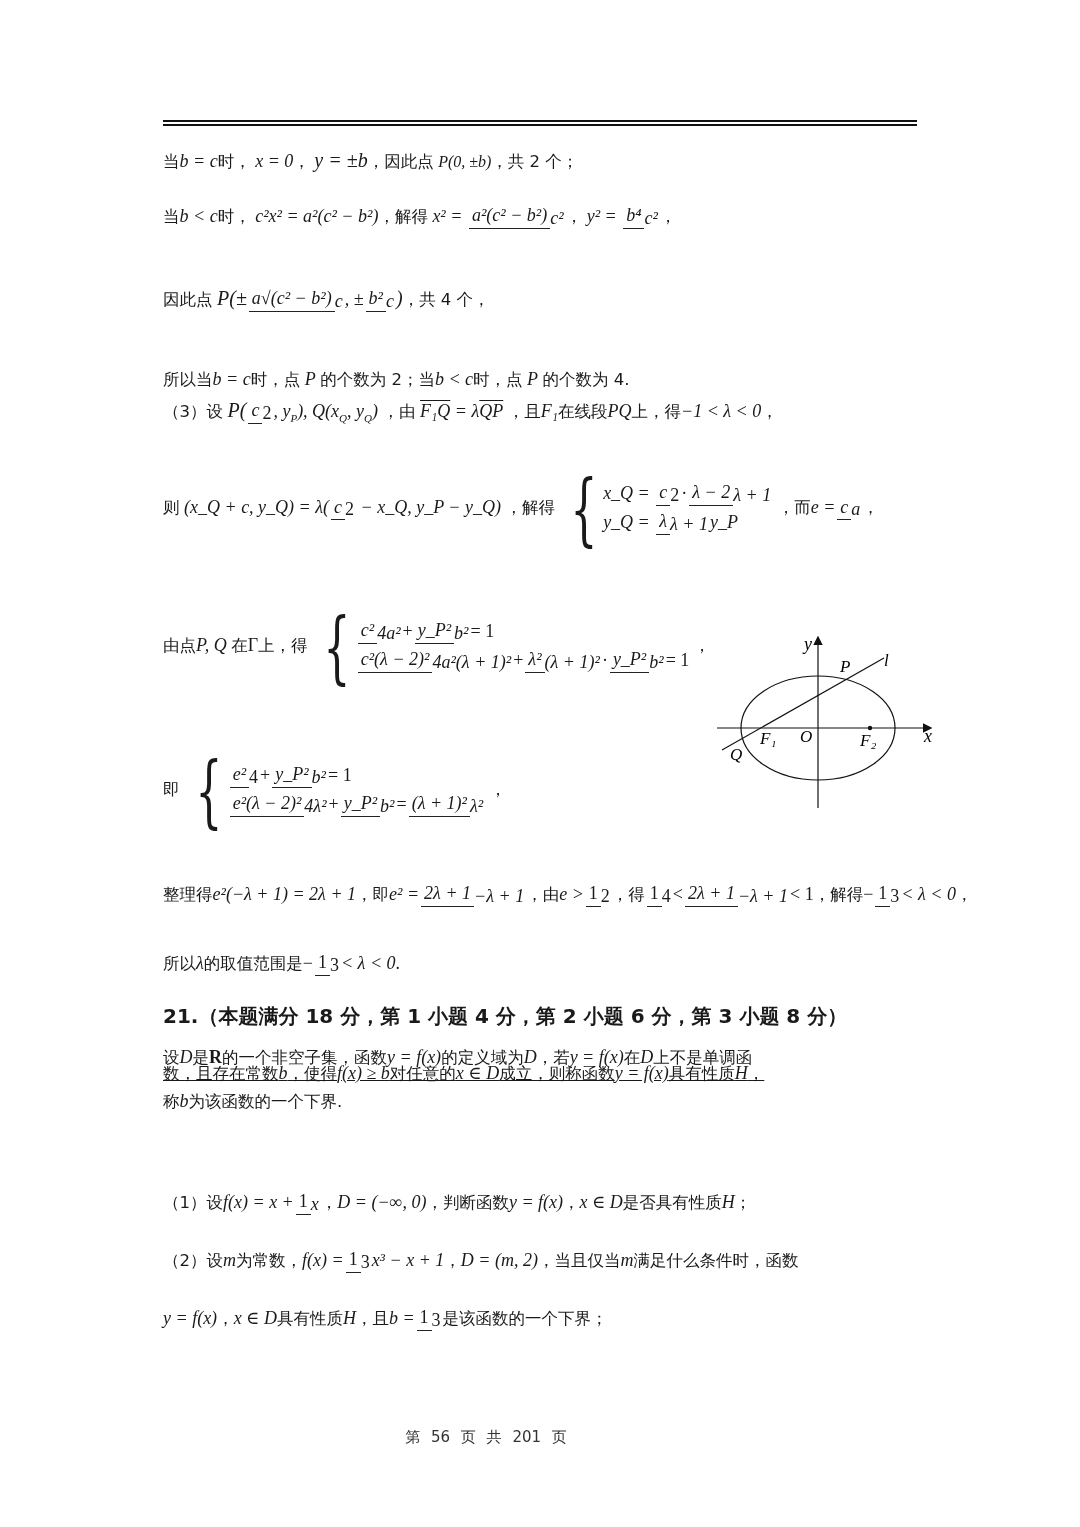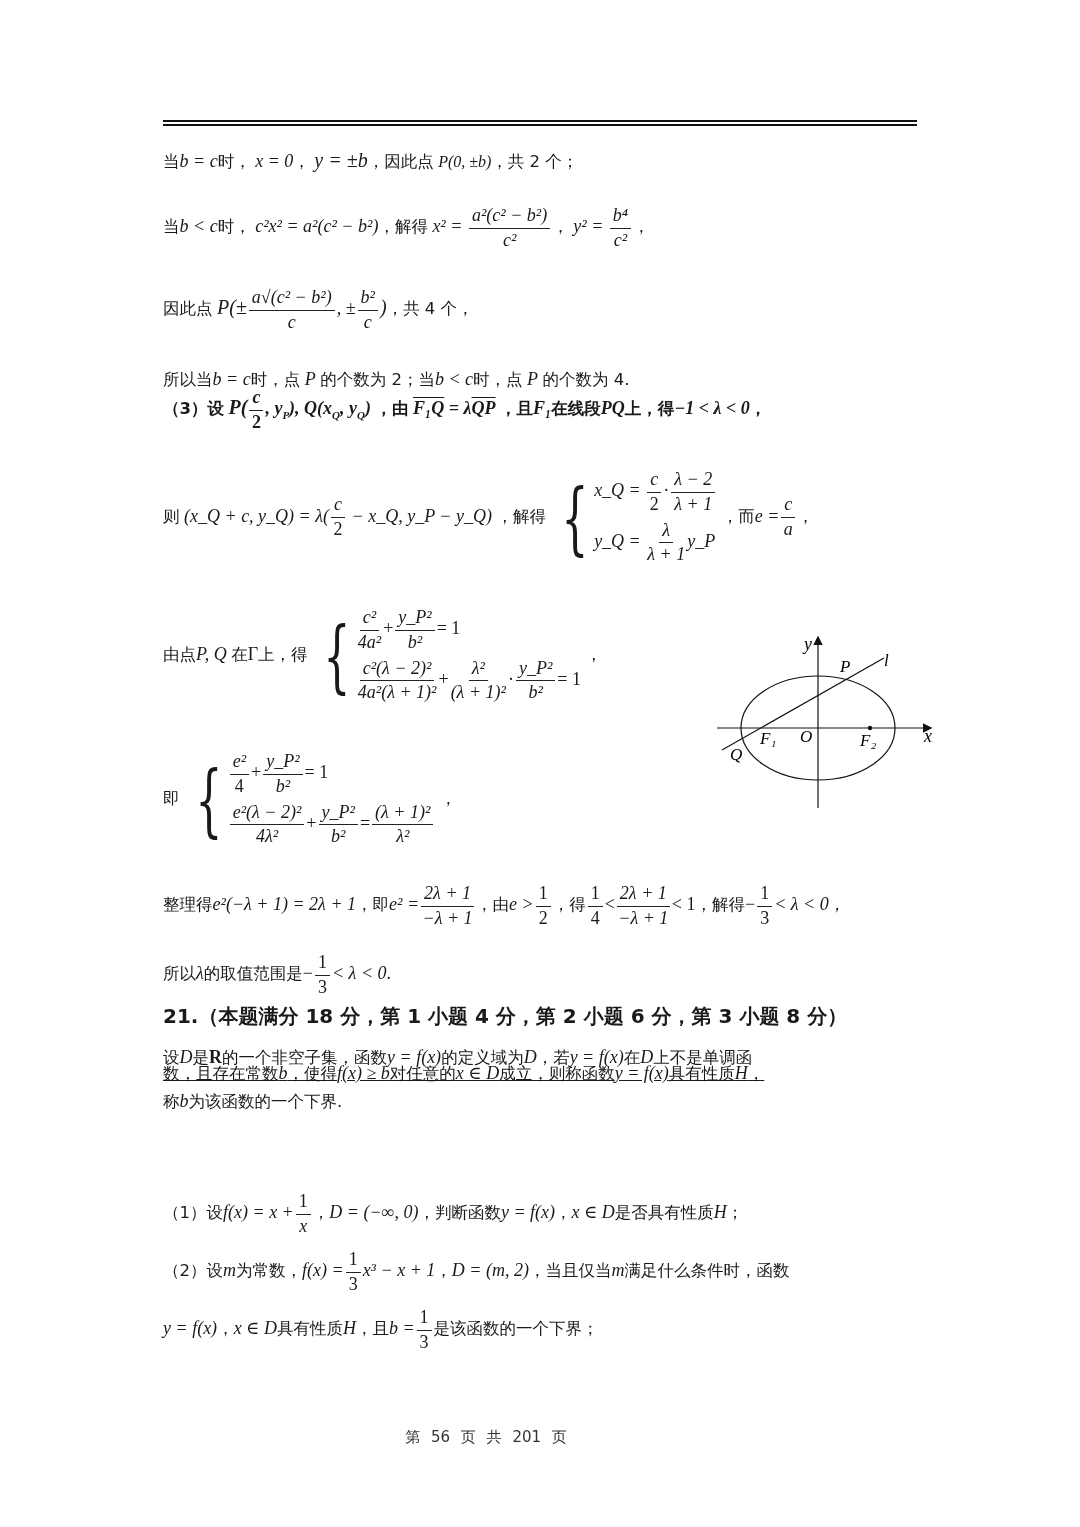--- a/index.html
+++ b/index.html
@@ -3,21 +3,21 @@
 <meta charset="utf-8">
 <style>
   html, body { margin:0; padding:0; background:#ffffff; }
   body { width:1080px; height:1527px; position:relative; overflow:hidden;
          font-family:"Liberation Serif","DejaVu Serif",serif; color:#1a1a1a; }
   .rule { position:absolute; left:163px; width:754px; height:2px; background:#111; }
   .line { position:absolute; left:163px; font-size:18px; white-space:nowrap; line-height:1; }
   .m { font-style:italic; font-family:"Liberation Serif","DejaVu Serif",serif; }
   .r { font-style:normal; }
   .cn { font-family:"DejaVu Sans","Liberation Sans",sans-serif; font-size:16.5px; }
-  .frac { display:inline-flex; flex-direction:column; align-items:center; vertical-align:middle; margin:0 2px; }
+  .frac { display:inline-flex; flex-direction:row; align-items:center; vertical-align:middle; margin:0 2px; }
   .frac > .num { border-bottom:1.2px solid #222; padding:0 3px 2px 3px; line-height:1.1; }
   .frac > .den { padding-top:2px; line-height:1.1; }
   sup, sub { font-size:11px; }
   .sys { display:inline-flex; align-items:center; vertical-align:middle; }
   .brace { font-size:78px; line-height:1; font-weight:100; transform:scaleX(0.55); margin-right:-6px; font-family:"DejaVu Serif",serif; }
   .sysrows { display:flex; flex-direction:column; gap:6px; }
   .bold { font-weight:bold; }
   .footer { position:absolute; top:1428px; left:0; width:972px; text-align:center;
             font-family:"DejaVu Sans","Liberation Sans",sans-serif; font-size:15px; color:#333; word-spacing:6px; }
   .fig { position:absolute; left:712px; top:630px; }
@@ -62,21 +62,21 @@
 </div>
 
 <div class="line" style="top:370px;">
   <span class="cn">所以当</span><span class="m">b = c</span><span class="cn">时，点</span>
   <span class="m">P</span>
   <span class="cn">的个数为 2；当</span><span class="m">b &lt; c</span><span class="cn">时，点</span>
   <span class="m">P</span>
   <span class="cn">的个数为 4.</span>
 </div>
 
-<div class="line" style="top:388px;font-weight:bold;">
+<div class="line" style="top:400px;">
   <span class="cn">（3）设</span>
   <span class="m" style="font-size:20px">P(</span><span class="frac">
       <span class="num m">c</span>
       <span class="den r">2</span>
     </span><span class="m">, y</span><sub class="m">P</sub><span class="m">), Q(x</span><sub class="m">Q</sub><span class="m">, y</span><sub class="m">Q</sub><span class="m">)</span>
   <span class="cn">，由</span>
   <span class="m" style="text-decoration:overline">F₁Q</span><span class="m"> = λ</span><span class="m" style="text-decoration:overline">QP</span>
   <span class="cn">，且</span><span class="m">F₁</span><span class="cn">在线段</span><span class="m">PQ</span><span class="cn">上，得</span><span class="m">−1 &lt; λ &lt; 0</span><span class="cn">，</span>
 </div>
 

